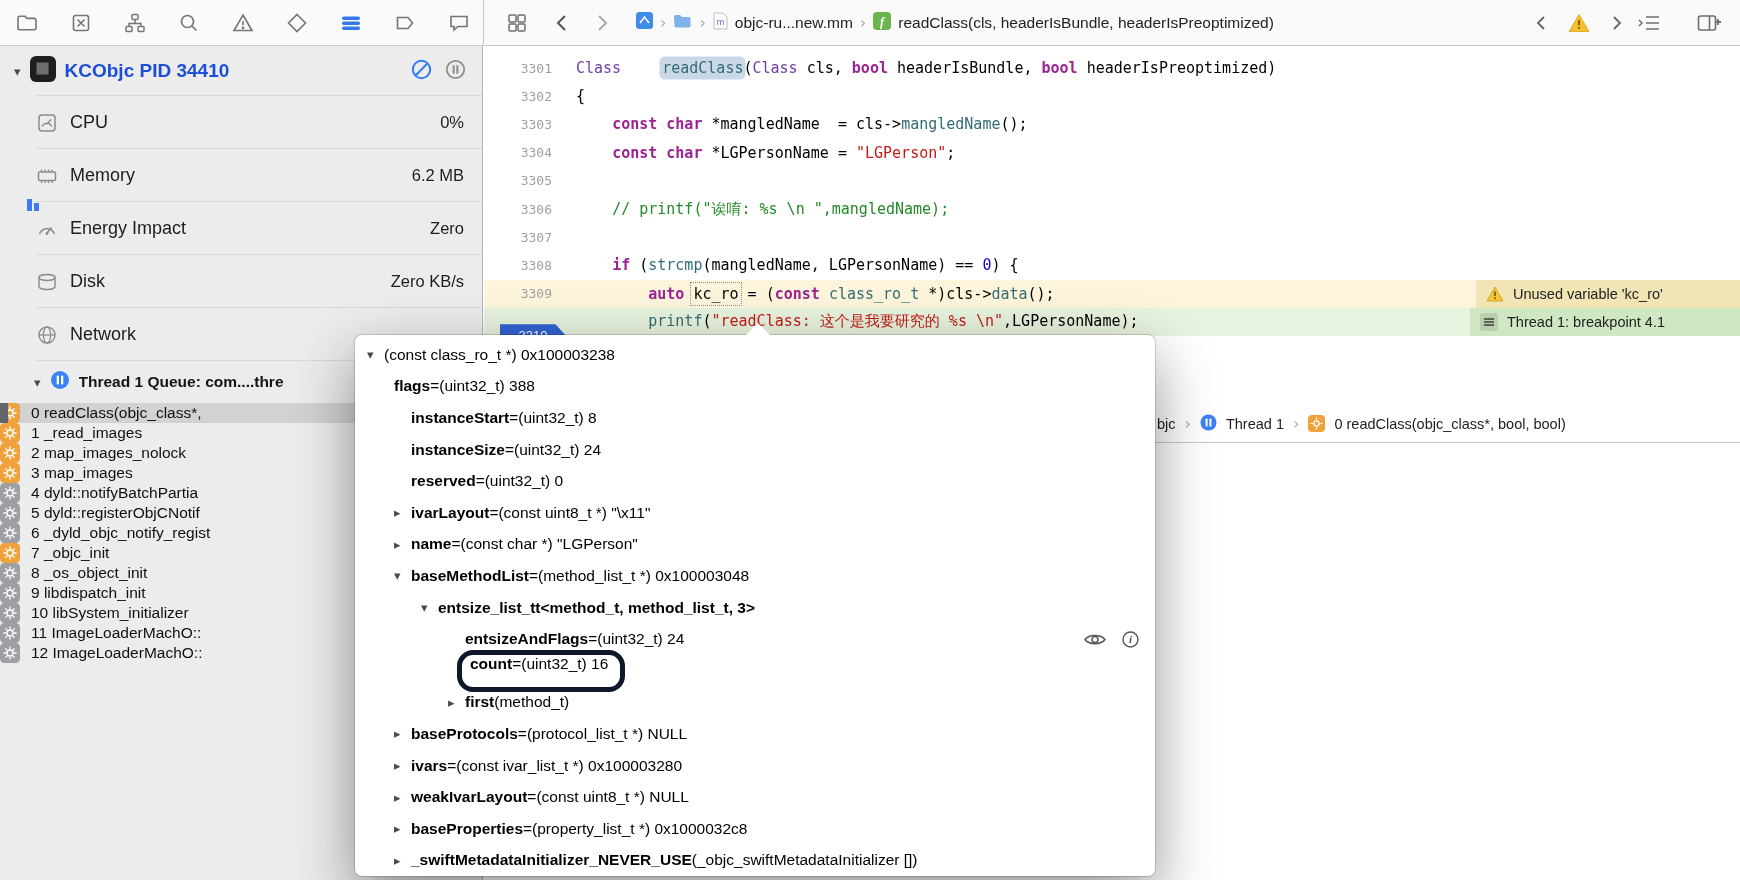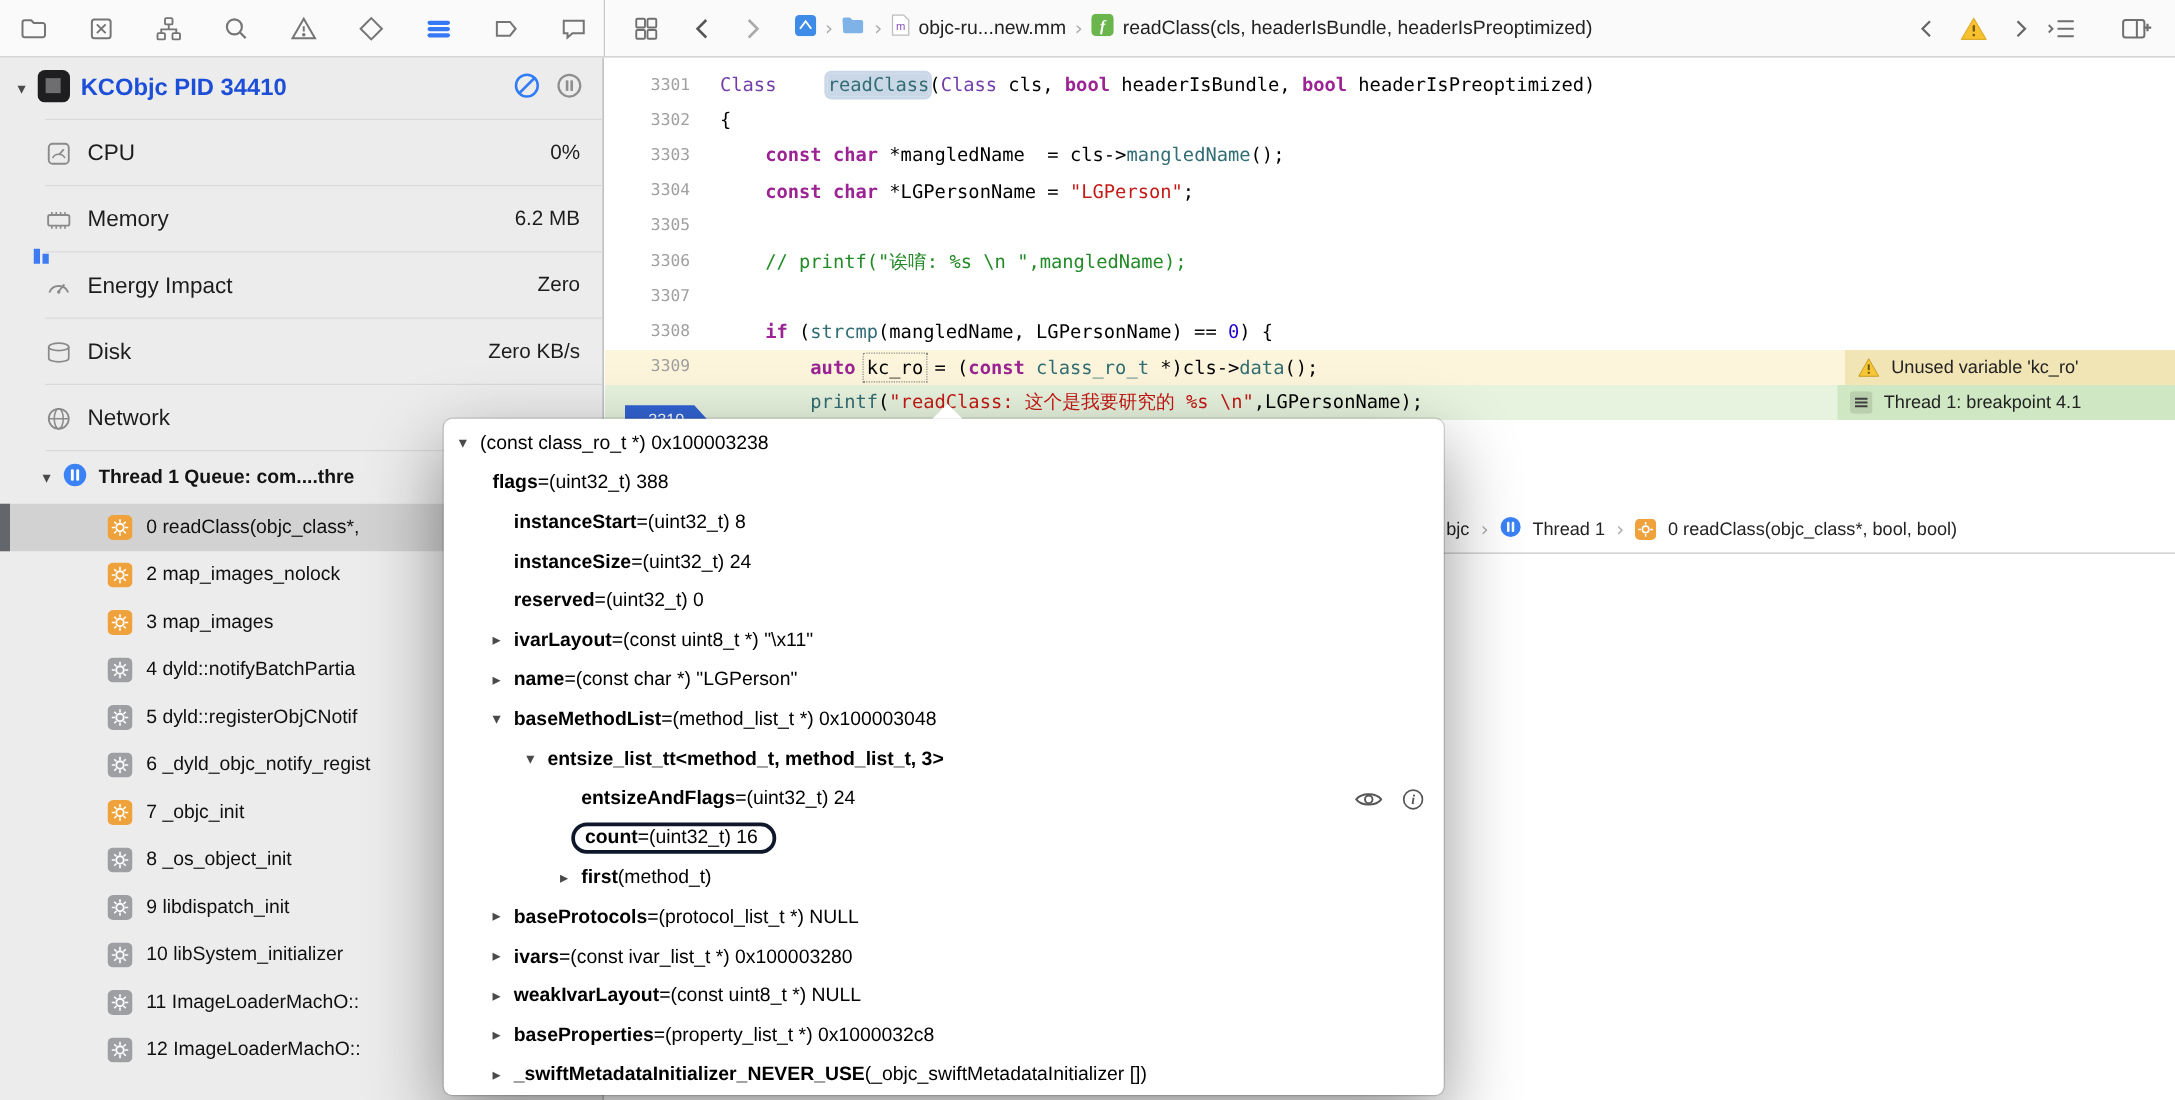--- a/index.html
+++ b/index.html
@@ -24,21 +24,21 @@
   .process-actions{margin-left:auto;padding-right:16px;display:flex;gap:13px;align-items:center;}
   .gauge-row{height:53px;display:flex;align-items:center;padding-left:36px;position:relative;}
   .gauge-row::after{content:'';position:absolute;left:36px;right:0;bottom:0;height:1px;background:#d9d9d9;}
   .gauge-icon{width:22px;height:22px;margin-right:12px;display:flex;}
   .gauge-label{font-size:18px;color:#1d1d1d;}
   .gauge-value{margin-left:auto;padding-right:18px;font-size:16.5px;color:#1d1d1d;}
   .mem-bars{position:absolute;left:27px;top:50px;display:flex;align-items:flex-end;gap:2px;z-index:2;}
   .mem-bars i{display:block;width:5px;background:#3e7bf0;}
   .thread-row{height:42px;display:flex;align-items:center;padding-left:34px;gap:9px;}
   .thread-label{font-size:15.5px;font-weight:bold;color:#141414;white-space:nowrap;overflow:hidden;}
-  .frame-row{height:38px;display:flex;align-items:center;padding-left:86px;position:relative;
+  .frame-row{height:20px;display:flex;align-items:center;position:relative;
              font-size:15.5px;color:#101010;white-space:nowrap;}
   .frame-row.selected{background:#d2d2d2;}
   .sel-bar{position:absolute;left:0;top:0;bottom:0;width:8px;background:#63666b;}
   .frame-icon{margin-right:11px;display:flex;flex:none;}
   
   .editor{position:absolute;left:484px;top:46px;right:0;bottom:0;background:#fff;}
   #code-lines{position:absolute;left:0;top:8px;right:0;}
   .code-line{display:flex;align-items:center;height:28.2px;position:relative;
              font-family:"DejaVu Sans Mono",monospace;font-size:15px;}
   .line-warning{background:#fcf5db;}
@@ -70,22 +70,22 @@
   .popover{position:absolute;left:355px;top:335px;width:800px;height:541px;background:#fff;
            border-radius:7px;box-shadow:0 0 0 1px rgba(0,0,0,0.15),0 22px 60px rgba(0,0,0,0.42);z-index:50;}
   .popover .arrow{position:absolute;top:-12px;left:391px;width:0;height:0;
                   border-left:12px solid transparent;border-right:12px solid transparent;
                   border-bottom:12px solid #fff;}
   .pop-rows{position:absolute;left:0;top:0;right:0;bottom:0;padding-top:4px;overflow:hidden;}
   .pop-row{height:31.6px;display:flex;align-items:center;font-size:15.5px;color:#000;position:relative;}
   .pop-row .disc{width:17px;text-align:left;}
   .pop-name{font-weight:bold;white-space:pre;}
   .pop-val{white-space:pre;}
-  .red-circle{display:flex;align-items:center;border:3px solid #0f172a;border-radius:16px;
-              padding:0 12px 1px 8px;margin-left:-8px;}
+  .red-circle{display:flex;align-items:center;border:5px solid #0f172a;border-radius:16px;
+              padding:0 12px 14px 8px;margin-left:-8px;}
   .row-icons{position:absolute;right:16px;display:flex;gap:16px;align-items:center;}
 </style>
 </head>
 <body>
 
 <div class="app">
 
   <div class="toolbar">
     <div class="nav-icons">
       <span class="icon-btn">
@@ -327,20 +327,30 @@
           <span>0 readClass(objc_class*,</span>
         </div>
         <div class="frame-row">
           <span class="frame-icon">
             <svg width="20" height="20">
               <rect width="20" height="20" rx="4.5" fill="#EFA23B"></rect>
               <circle cx="10" cy="10" r="3" fill="none" stroke="#fff" stroke-width="1.5"></circle>
               <path d="M10 3.4V6M10 14v2.6M3.4 10H6M14 10h2.6M5.4 5.4l1.8 1.8M12.8 12.8l1.8 1.8M14.6 5.4l-1.8 1.8M7.2 12.8l-1.8 1.8" stroke="#fff" stroke-width="1.3" fill="none"></path>
             </svg>
           </span>
+          <span>1 _read_images</span>
+        </div>
+        <div class="frame-row">
+          <span class="frame-icon">
+            <svg width="20" height="20">
+              <rect width="20" height="20" rx="4.5" fill="#EFA23B"></rect>
+              <circle cx="10" cy="10" r="3" fill="none" stroke="#fff" stroke-width="1.5"></circle>
+              <path d="M10 3.4V6M10 14v2.6M3.4 10H6M14 10h2.6M5.4 5.4l1.8 1.8M12.8 12.8l1.8 1.8M14.6 5.4l-1.8 1.8M7.2 12.8l-1.8 1.8" stroke="#fff" stroke-width="1.3" fill="none"></path>
+            </svg>
+          </span>
           <span>2 map_images_nolock</span>
         </div>
         <div class="frame-row">
           <span class="frame-icon">
             <svg width="20" height="20">
               <rect width="20" height="20" rx="4.5" fill="#EFA23B"></rect>
               <circle cx="10" cy="10" r="3" fill="none" stroke="#fff" stroke-width="1.5"></circle>
               <path d="M10 3.4V6M10 14v2.6M3.4 10H6M14 10h2.6M5.4 5.4l1.8 1.8M12.8 12.8l1.8 1.8M14.6 5.4l-1.8 1.8M7.2 12.8l-1.8 1.8" stroke="#fff" stroke-width="1.3" fill="none"></path>
             </svg>
           </span>

